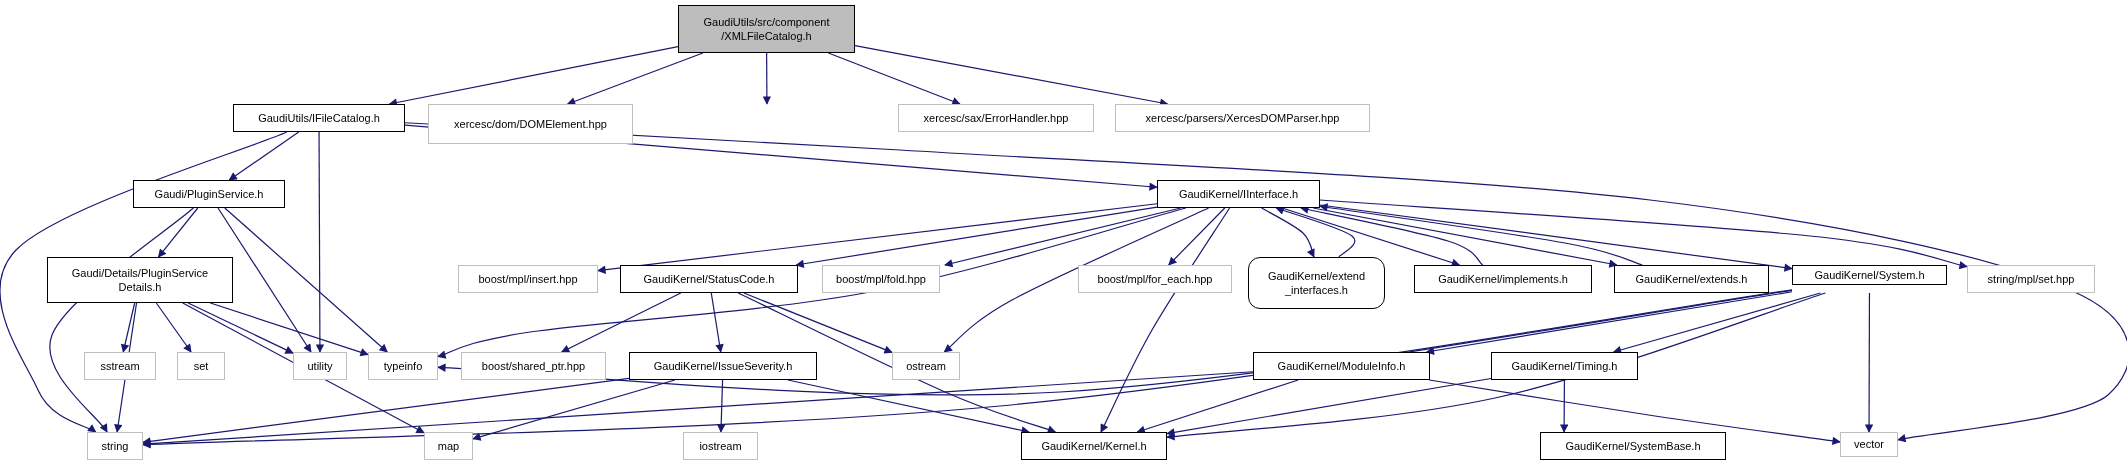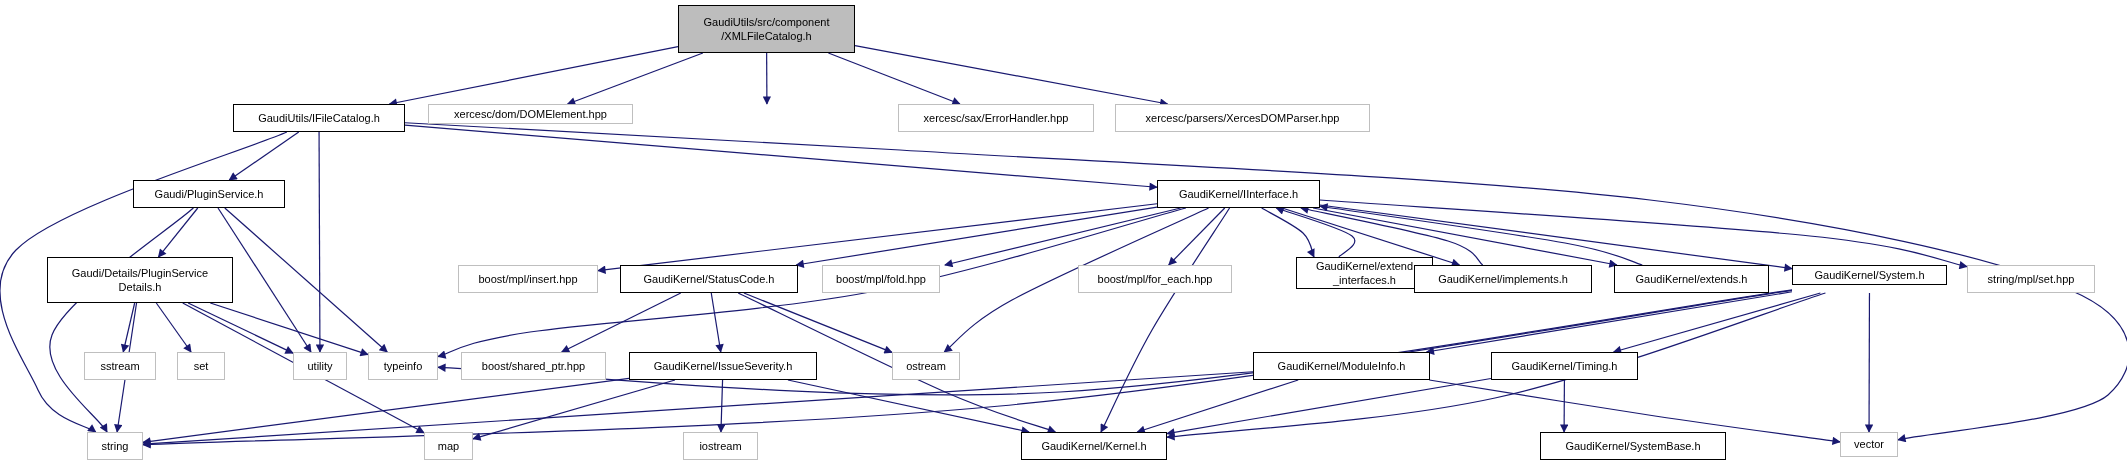--- a/index.html
+++ b/index.html
@@ -89,32 +89,32 @@
       <path d="M1869.4580838323354,293 L1869.0419161676646,432" fill="none" stroke="#191970" stroke-width="1.2" marker-end="url(#arrow)"></path>
       <path d="M1253,371.7725234406849 L143,444.1736649001223" fill="none" stroke="#191970" stroke-width="1.2" marker-end="url(#arrow)"></path>
       <path d="M1298.1875,380 L1137.3125,432" fill="none" stroke="#191970" stroke-width="1.2" marker-end="url(#arrow)"></path>
       <path d="M1429.28,380 C1466.9,386.0 1586.5,405.7 1655,416 C1723.5,426.3 1809.2,437.6 1840,441.93457943925233" fill="none" stroke="#191970" stroke-width="1.2" marker-end="url(#arrow)"></path>
       <path d="M1491,378.4973432518597 L1167,433.58767268862914" fill="none" stroke="#191970" stroke-width="1.2" marker-end="url(#arrow)"></path>
       <path d="M1564.4125,380 L1564.0875,432" fill="none" stroke="#191970" stroke-width="1.2" marker-end="url(#arrow)"></path>
     </svg>
     <div class="node root" style="left: 678px; top: 5px; width: 177px; height: 48px;">GaudiUtils/src/component
 /XMLFileCatalog.h</div>
     <div class="node internal" style="left: 233px; top: 104px; width: 172px; height: 28px;">GaudiUtils/IFileCatalog.h</div>
-    <div class="node external" style="left: 428px; top: 104px; width: 205px; height: 20px;">xercesc/dom/DOMElement.hpp</div>
+    <div class="node external" style="left: 428px; top: 104px; width: 205px; height: 40px;">xercesc/dom/DOMElement.hpp</div>
     <div class="node external" style="left: 898px; top: 104px; width: 196px; height: 28px;">xercesc/sax/ErrorHandler.hpp</div>
     <div class="node external" style="left: 1115px; top: 104px; width: 255px; height: 28px;">xercesc/parsers/XercesDOMParser.hpp</div>
     <div class="node internal" style="left: 133px; top: 180px; width: 152px; height: 28px;">Gaudi/PluginService.h</div>
     <div class="node internal" style="left: 1157px; top: 180px; width: 163px; height: 28px;">GaudiKernel/IInterface.h</div>
     <div class="node internal" style="left: 47px; top: 257px; width: 186px; height: 46px;">Gaudi/Details/PluginService
 Details.h</div>
     <div class="node external" style="left: 458px; top: 265px; width: 140px; height: 28px;">boost/mpl/insert.hpp</div>
     <div class="node internal" style="left: 620px; top: 265px; width: 178px; height: 28px;">GaudiKernel/StatusCode.h</div>
     <div class="node external" style="left: 822px; top: 265px; width: 118px; height: 28px;">boost/mpl/fold.hpp</div>
     <div class="node external" style="left: 1078px; top: 265px; width: 154px; height: 28px;">boost/mpl/for_each.hpp</div>
-    <div class="node internal" style="left: 1296px; top: 257px; width: 137px; height: 32px;">GaudiKernel/extend
+    <div class="node internal" style="left: 1248px; top: 257px; width: 137px; height: 52px; border-radius: 12px;">GaudiKernel/extend
 _interfaces.h</div>
     <div class="node internal" style="left: 1414px; top: 265px; width: 178px; height: 28px;">GaudiKernel/implements.h</div>
     <div class="node internal" style="left: 1614px; top: 265px; width: 155px; height: 28px;">GaudiKernel/extends.h</div>
     <div class="node internal" style="left: 1792px; top: 265px; width: 155px; height: 20px;">GaudiKernel/System.h</div>
     <div class="node external" style="left: 1967px; top: 265px; width: 128px; height: 28px;">string/mpl/set.hpp</div>
     <div class="node external" style="left: 84px; top: 352px; width: 72px; height: 28px;">sstream</div>
     <div class="node external" style="left: 177px; top: 352px; width: 48px; height: 28px;">set</div>
     <div class="node external" style="left: 293px; top: 352px; width: 54px; height: 28px;">utility</div>
     <div class="node external" style="left: 368px; top: 352px; width: 70px; height: 28px;">typeinfo</div>
     <div class="node external" style="left: 461px; top: 352px; width: 145px; height: 28px;">boost/shared_ptr.hpp</div>

